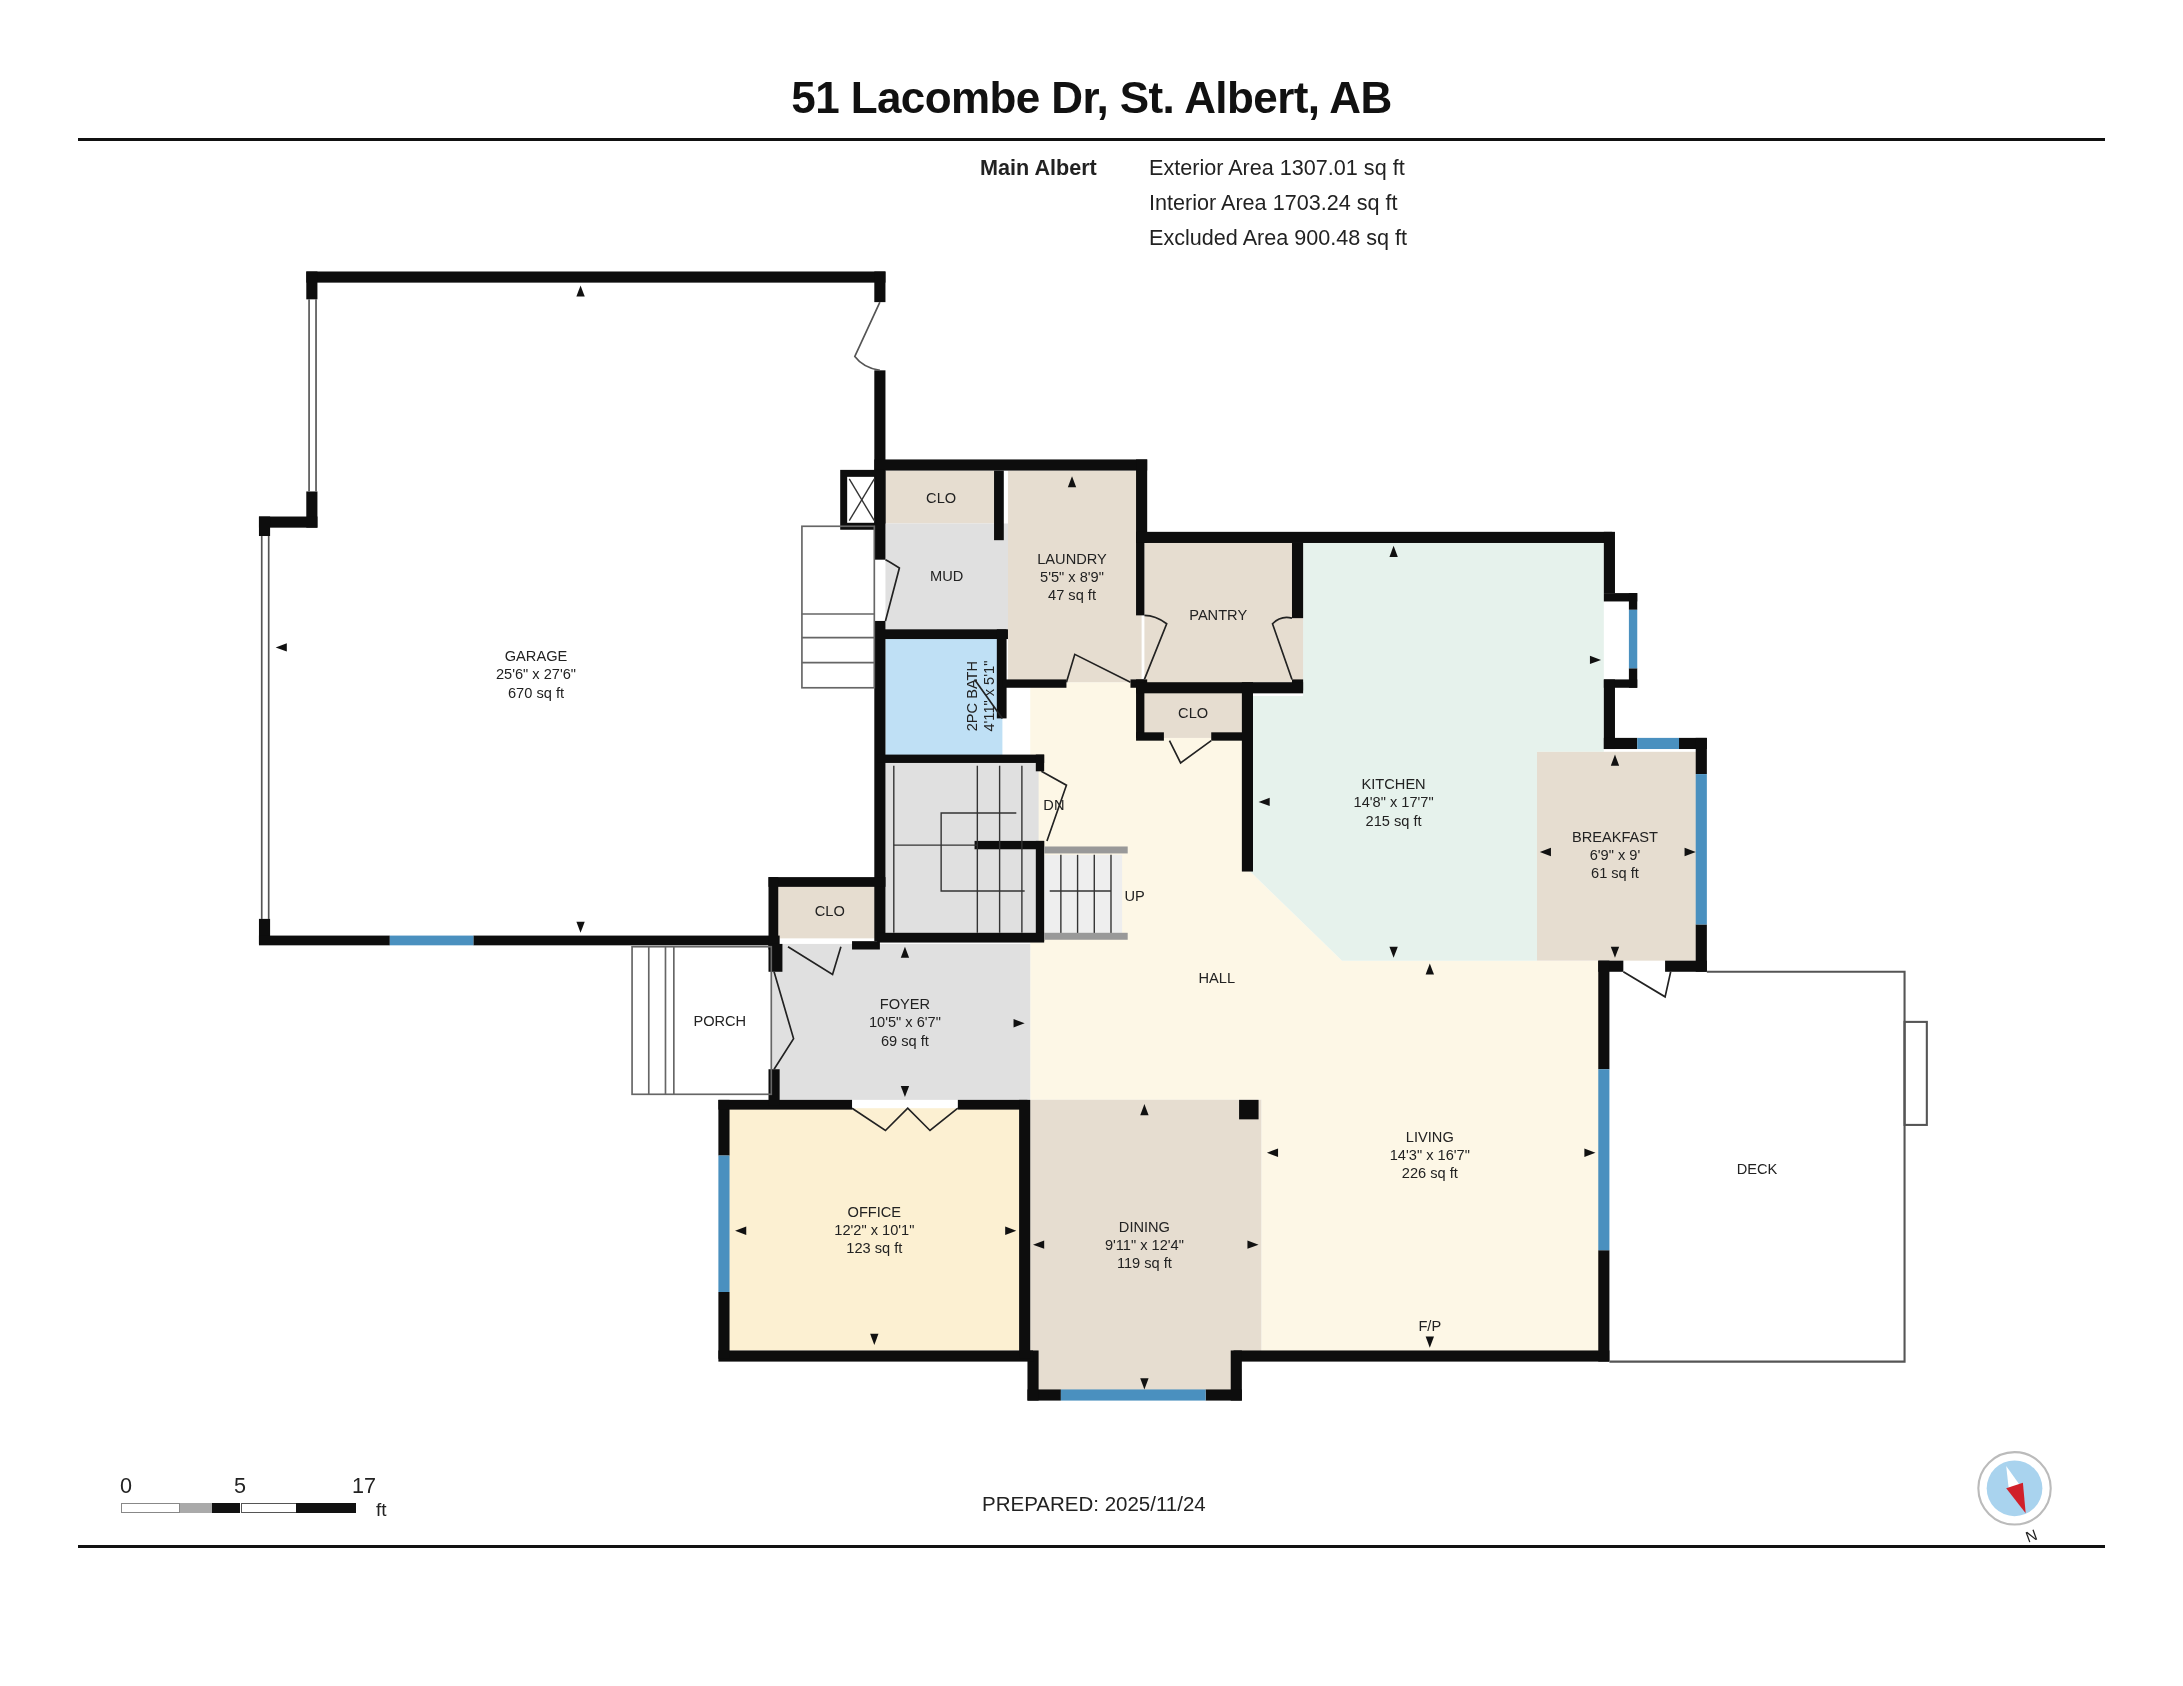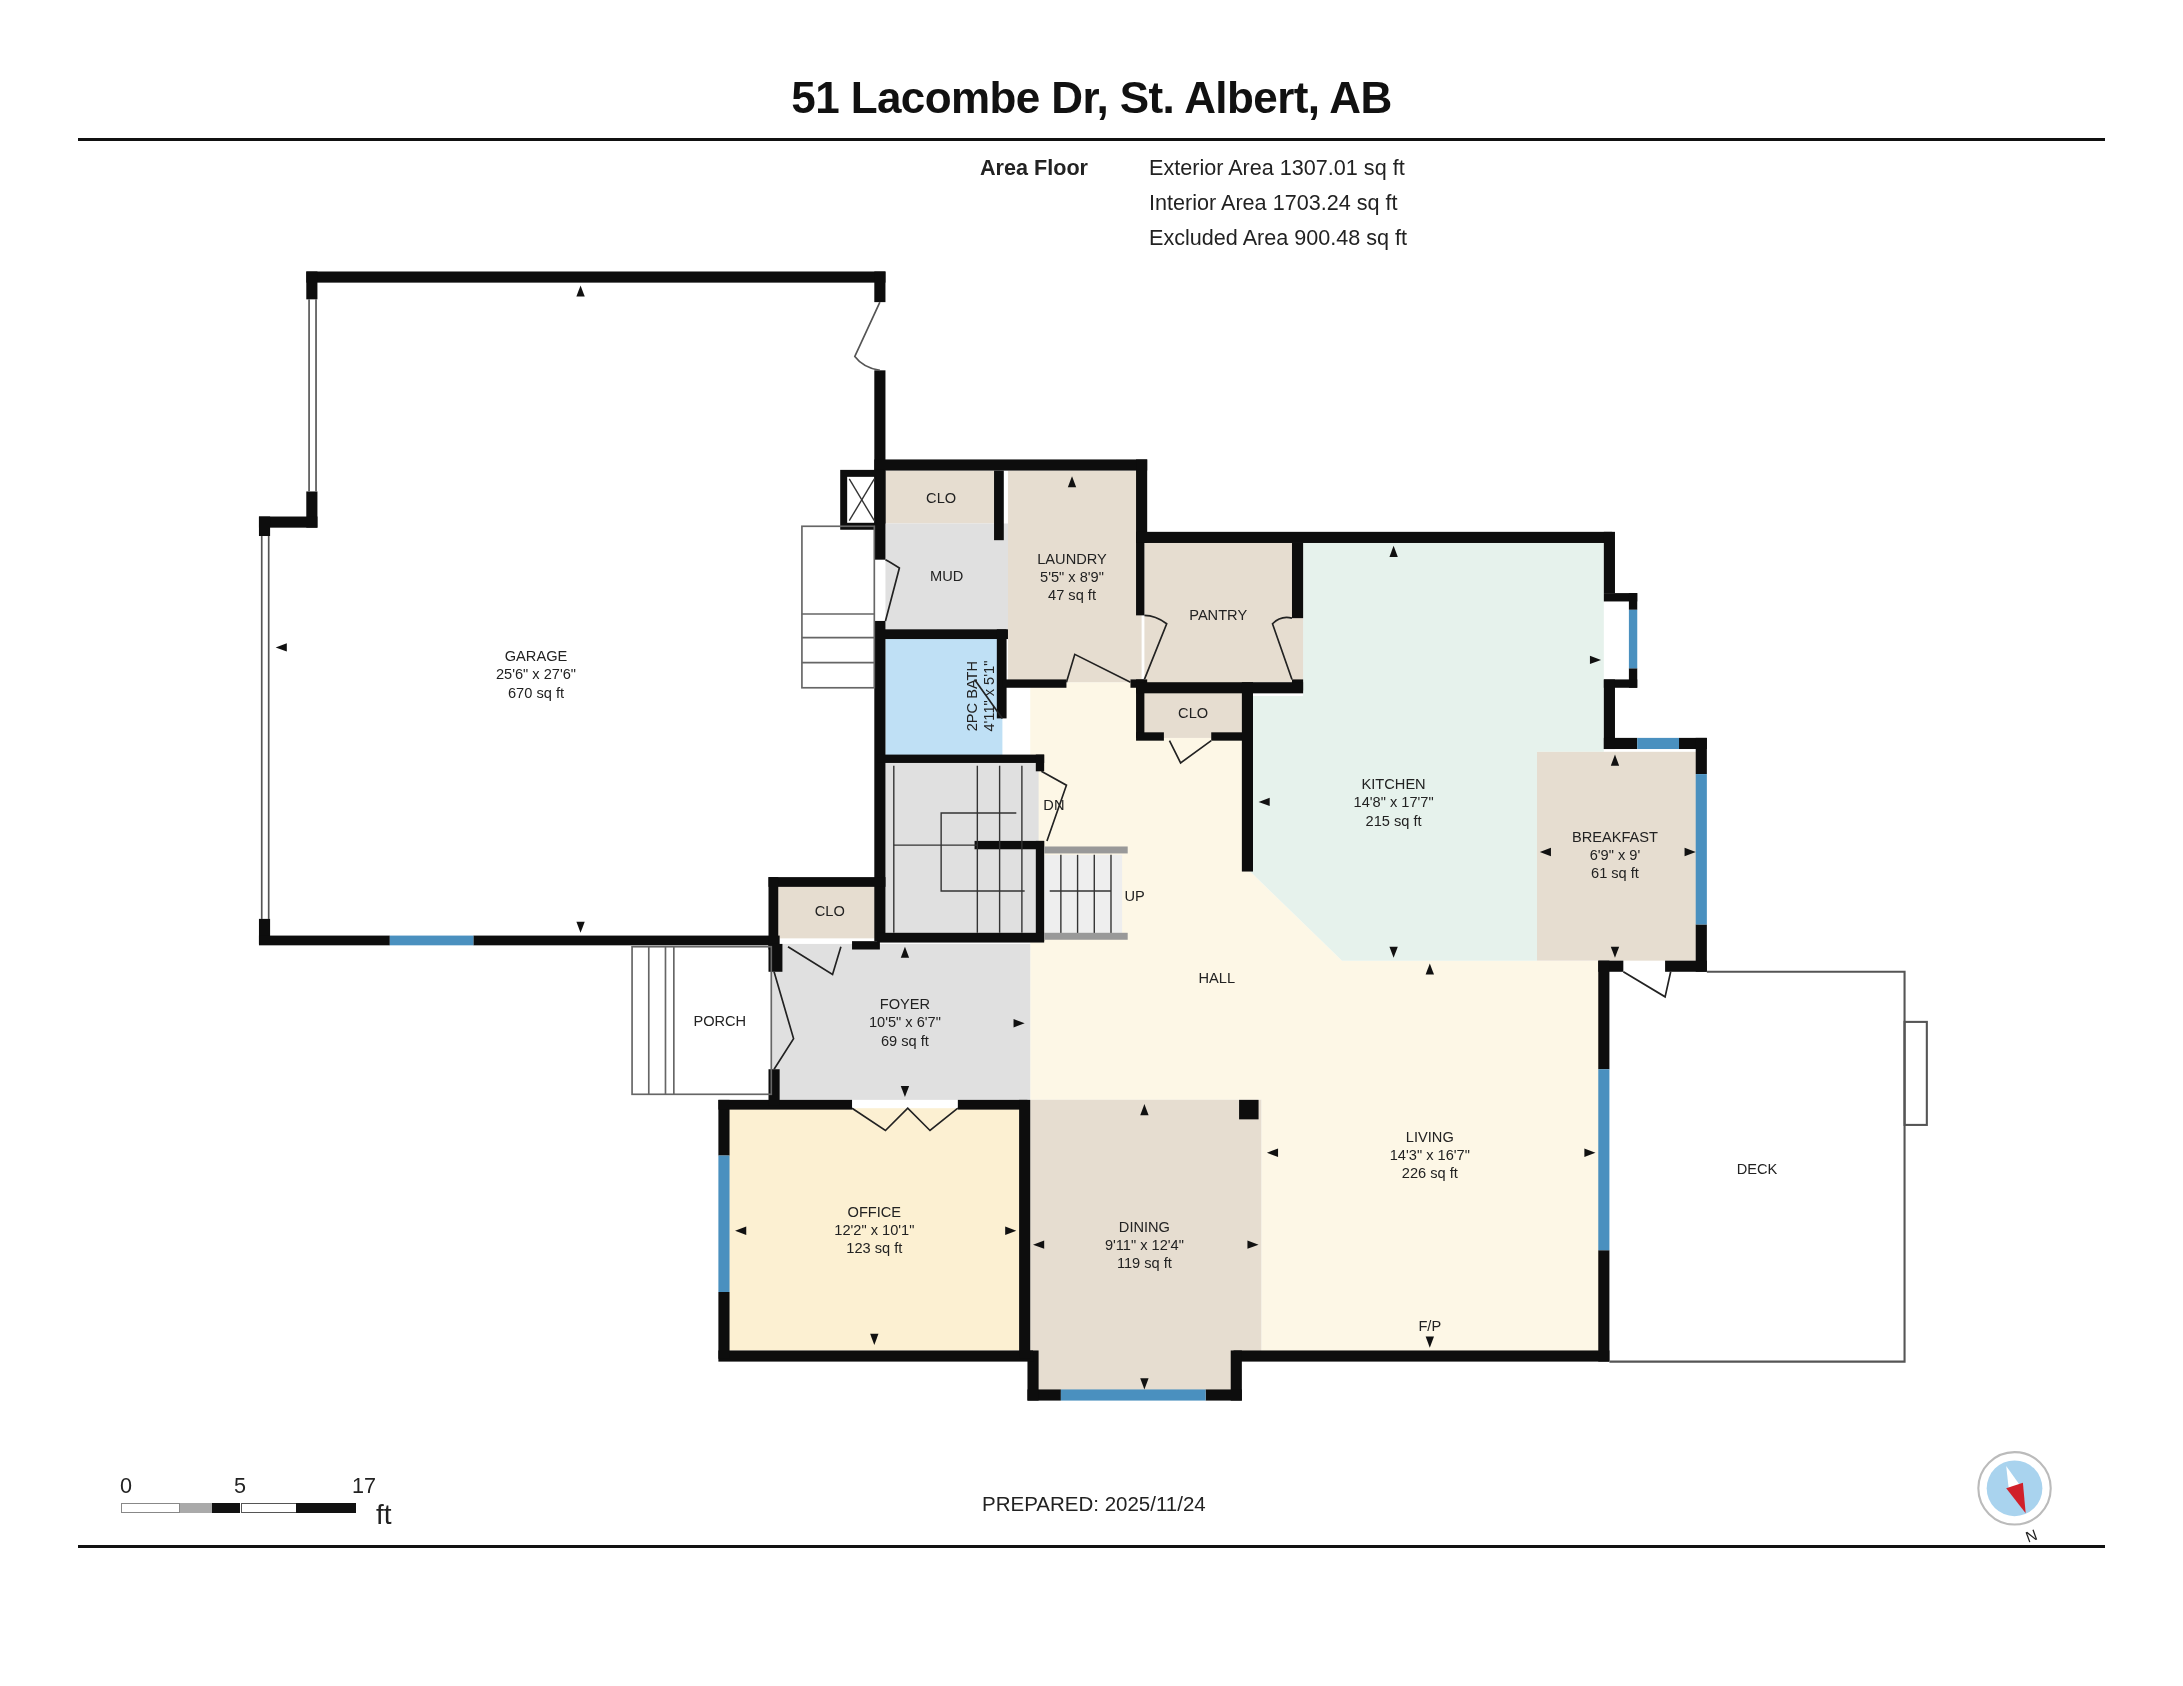--- a/index.html
+++ b/index.html
@@ -9,33 +9,33 @@
   .rule { position: absolute; left: 78px; width: 2027px; height: 3.4px; background: #111; }
   .area-block { position: absolute; top: 155px; left: 980px; font-size: 21.6px; color: #222; }
   .area-block .floor { position: absolute; left: 0; top: 0; font-weight: bold; white-space: nowrap; }
   .area-block .lines { position: absolute; left: 135px; top: 0; white-space: nowrap; }
   .area-block .lines div { height: 35px; margin-left: 34px; }
   .prepared { position: absolute; left: 982px; top: 1492px; font-size: 20.5px; color: #222; }
   .disclaimer { position: absolute; left: 85px; top: 1566px; font-size: 18px; color: #333; white-space: nowrap; }
   .scale { position: absolute; left: 119px; top: 1473px; width: 284px; height: 57px; }
   .scale .tick { position: absolute; top: 0; font-size: 21.6px; color: #222; }
   .scale .bar { position: absolute; top: 30px; height: 10.2px; }
-  .scale .unit { position: absolute; left: 257px; top: 26px; font-size: 28px; color: #222; }
+  .scale .unit { position: absolute; left: 257px; top: 26px; font-size: 19px; color: #222; }
   svg text { font-family: "Liberation Sans", sans-serif; }
 </style>
 </head>
 <body>
 
 <div id="stage">
 
   <div class="title">51 Lacombe Dr, St. Albert, AB</div>
   <div class="rule" style="top:138px;"></div>
 
   <div class="area-block">
-    <div class="floor">Area Floor</div>
+    <div class="floor">Main Albert</div>
     <div class="lines">
       <div>Exterior Area 1307.01 sq ft</div>
       <div>Interior Area 1703.24 sq ft</div>
       <div>Excluded Area 900.48 sq ft</div>
     </div>
   </div>
 
   <svg width="2183" height="1686" viewBox="0 0 1568 1211" style="position:absolute;left:0;top:0;">
 
     <g>

